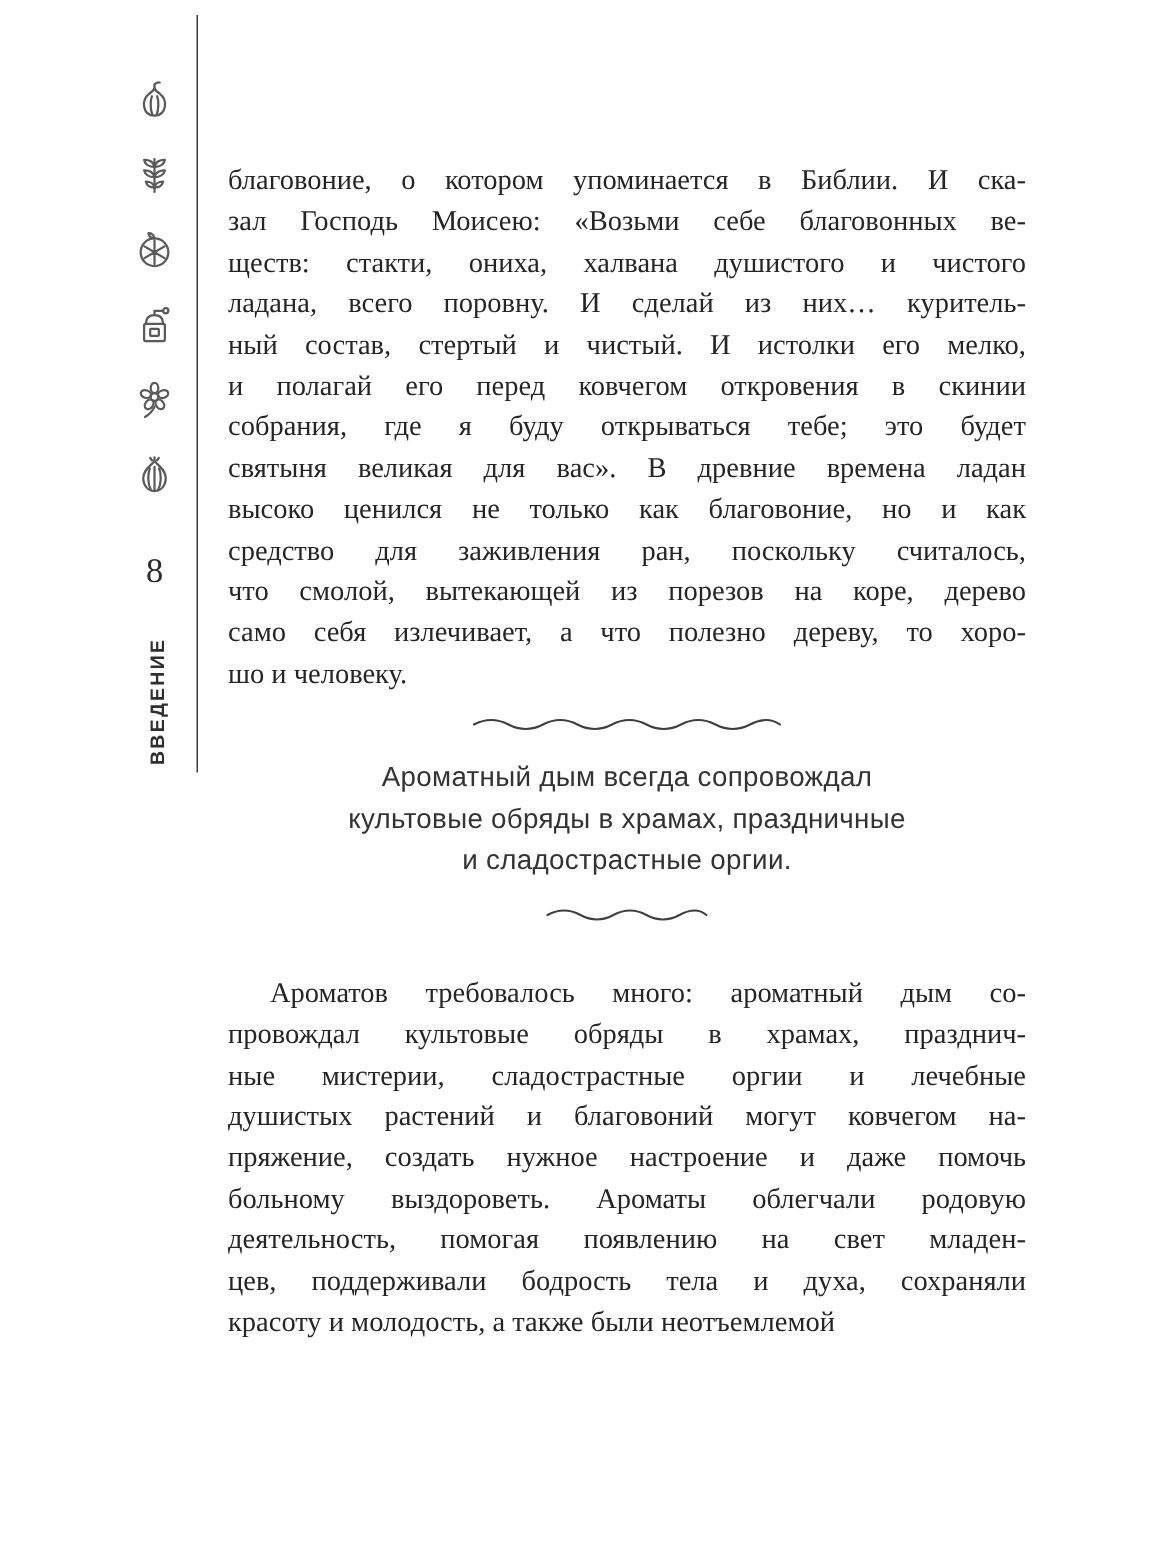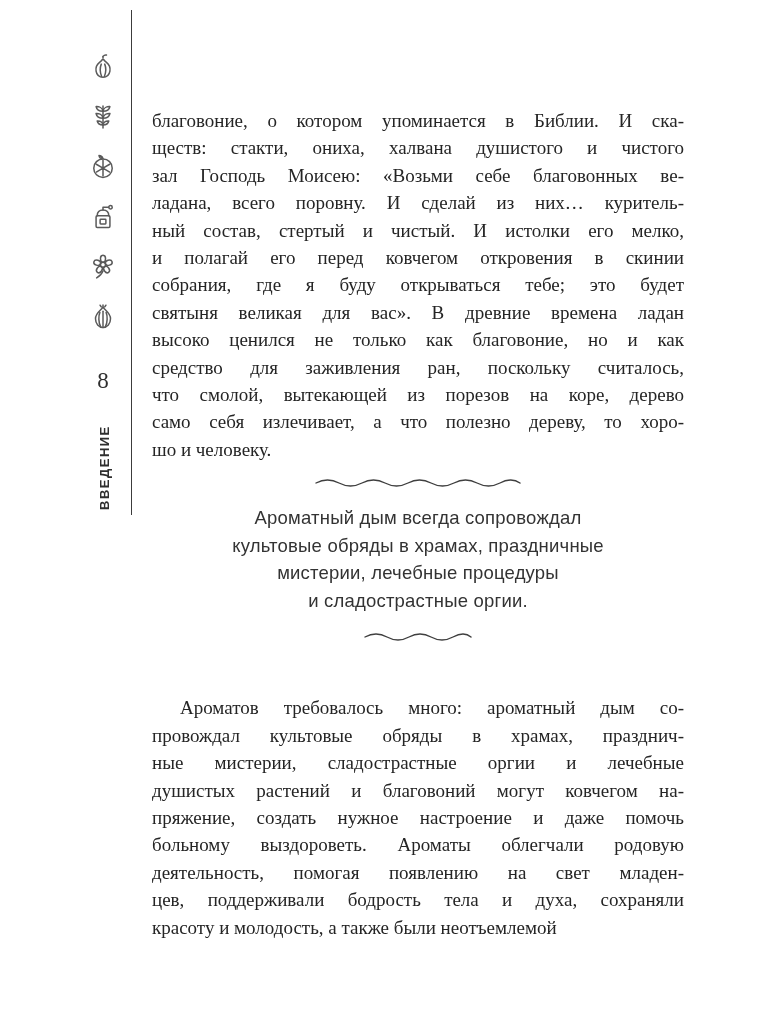--- a/index.html
+++ b/index.html
@@ -29,21 +29,21 @@
   .para.indent-first .line:first-child{text-indent:28px;}
   .quote{margin:16px;padding:0;}
   .quote .line{
     font-family:"Liberation Sans",sans-serif;
     font-size:18.5px;line-height:27.5px;color:#333333;
     text-align:center;letter-spacing:.2px;
   }
   .squiggle{display:flex;justify-content:center;}
   .squiggle.sq-top{margin:13px 0 11px 0;}
   .squiggle.sq-bottom{margin:11px 0 0 0;}
-  .para.second{margin-top:52px;}
+  .para.second{margin-top:34px;}
   .squiggle svg{stroke:#3f3f3f;fill:none;stroke-width:1.4;stroke-linecap:round;}
 </style>
 </head>
 <body>
 
 <div class="side-rule"></div>
 
 <div class="icon-col">
   <span>
     <svg width="30" height="30" viewBox="0 0 26 26">
@@ -104,22 +104,22 @@
 
 <div class="page-num">8</div>
 
 <div class="section-vert">ВВЕДЕНИЕ</div>
 
 <div class="content">
 
   <div class="para">
 
   <div class="line">благовоние, о котором упоминается в Библии. И ска-</div>
+      <div class="line">зал Господь Моисею: «Возьми себе благовонных ве-</div>
       <div class="line">ществ: стакти, ониха, халвана душистого и чистого</div>
-      <div class="line">зал Господь Моисею: «Возьми себе благовонных ве-</div>
       <div class="line">ладана, всего поровну. И сделай из них… куритель-</div>
       <div class="line">ный состав, стертый и чистый. И истолки его мелко,</div>
       <div class="line">и полагай его перед ковчегом откровения в скинии</div>
       <div class="line">собрания, где я буду открываться тебе; это будет</div>
       <div class="line">святыня великая для вас». В древние времена ладан</div>
       <div class="line">высоко ценился не только как благовоние, но и как</div>
       <div class="line">средство для заживления ран, поскольку считалось,</div>
       <div class="line">что смолой, вытекающей из порезов на коре, дерево</div>
       <div class="line">само себя излечивает, а что полезно дереву, то хоро-</div>
       <div class="line">шо и человеку.</div>
@@ -128,21 +128,20 @@
   <div class="squiggle sq-top">
     <svg width="208" height="12" viewBox="0 0 208 12">
       <path d="M2 7 Q13.5 1 25 7 T48 7 T71 7 T94 7 T117 7 T140 7 T163 7 T186 7 T206 7"></path>
     </svg>
   </div>
 
   <div class="quote">
 
   <div class="line">Ароматный дым всегда сопровождал</div>
       <div class="line">культовые обряды в храмах, праздничные</div>
-      <div class="line">мистерии, лечебные процедуры</div>
       <div class="line">и сладострастные оргии.</div>
     </div>
 
   <div class="squiggle sq-bottom">
     <svg width="110" height="12" viewBox="0 0 110 12">
       <path d="M2 7 Q13 1 24 7 T46 7 T68 7 T90 7 T108 7"></path>
     </svg>
   </div>
 
   <div class="para second indent-first">

